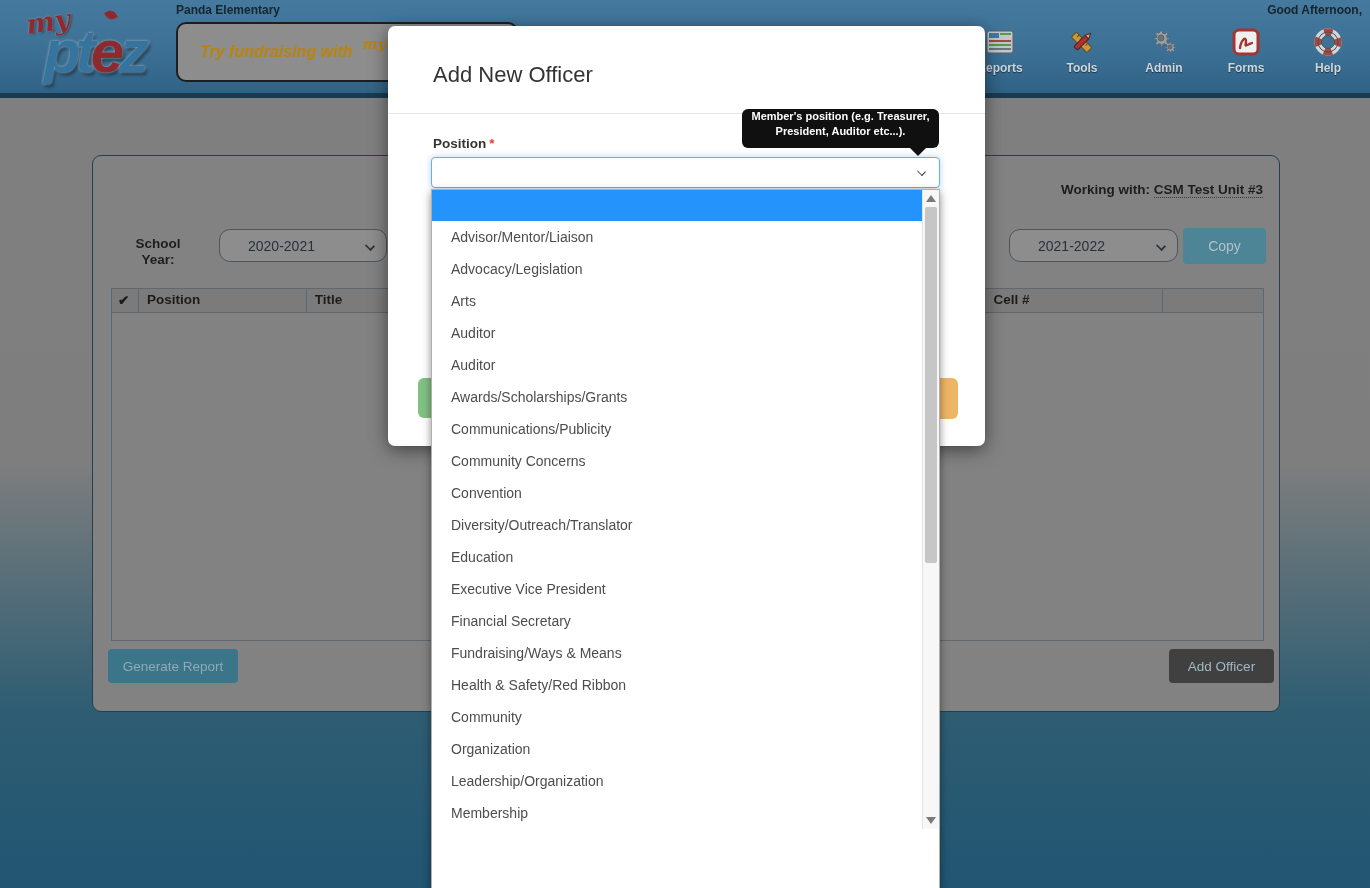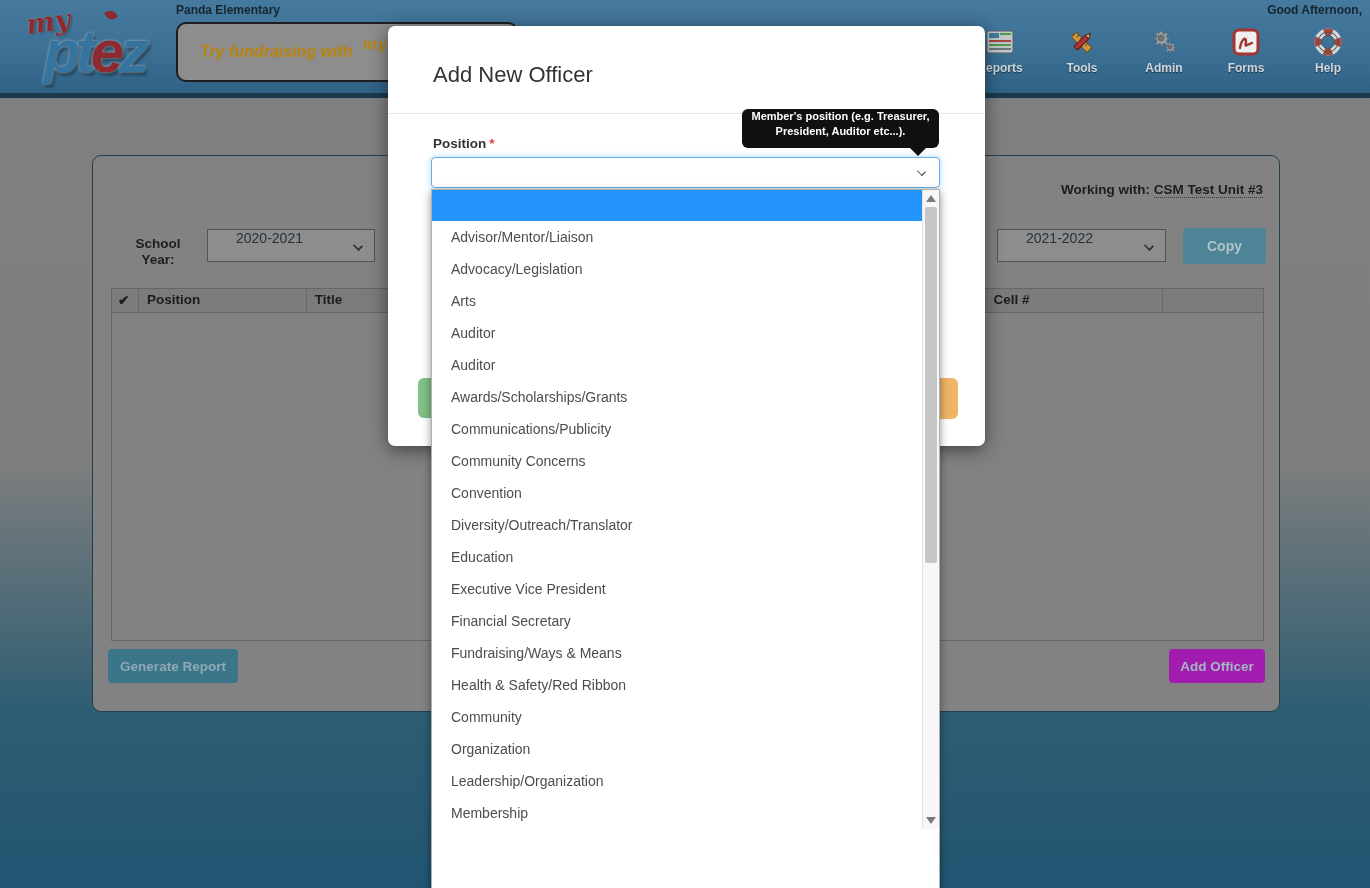--- a/index.html
+++ b/index.html
@@ -43,44 +43,44 @@
 
   
   .panel { position:absolute; left:92px; top:155px; width:1188px; height:557px;
            background:#828282; border:1px solid #23404f; border-radius:9px; }
   .working-with { position:absolute; right:16px; top:26px; font-size:13.5px; font-weight:bold; color:#1d1d1d; }
   .working-with a { color:#1d1d1d; text-decoration:none; border-bottom:1px dotted #3a3a3a; cursor:pointer; }
 
   .sy-label { position:absolute; left:40px; top:80px; width:50px; text-align:center;
               font-size:13.5px; font-weight:bold; color:#1e1e1e; line-height:16px; }
   .bg-select { position:absolute; height:33px; background:#8d8d8d; border:1px solid #4e565c;
-               border-radius:0; font-size:14px; color:#26323a; display:flex; 
-               padding-left:28px; }
+               border-radius:11px; font-size:14px; color:#26323a; display:flex; align-items:center;
+               padding-left:28px;margin-left:12px; }
   .bg-select .chev { position:absolute; right:12px; top:12px; width:8px; height:8px;
                      border-right:2px solid #2a343b; border-bottom:2px solid #2a343b;
                      transform:rotate(45deg) scale(1,.8); }
   .sel-from { left:114px; top:73px; width:168px; }
   .sel-to   { left:904px; top:73px; width:169px; }
-  .btn { border:none; border-radius:4px; font-weight:bold; font-family:"Liberation Sans",sans-serif; cursor:pointer; }
+  .btn { border:none; border-radius:4px; font-weight:normal; font-family:"Liberation Sans",sans-serif; cursor:pointer; }
   .copy-btn { position:absolute; left:1090px; top:72px; width:83px; height:36px;
               background:#4d8496; color:#aec2ca; font-size:14px; }
 
   .table { position:absolute; left:18px; top:132px; width:1153px; }
   .thead { display:flex; height:25px; background:#7b7b7b; border:1px solid #5d686f; }
   .th { font-size:13.5px; font-weight:bold; color:#1c1c1c; padding:3px 0 0 8px;
         border-right:1px solid #5d686f; overflow:hidden; white-space:nowrap; }
   .th:last-child { border-right:none; }
   .th.c0 { width:27px; padding-left:6px; } .th.c1 { width:168px; } .th.c2 { width:680px; }
   .th.c3 { width:178px; } .th.c4 { width:100px; }
   .tbody { height:328px; border:1px solid #5d686f; border-top:none; }
 
   .gen-btn { position:absolute; left:15px; top:493px; width:130px; height:34px;
              background:#3a758a; color:#90aab4; font-size:13.5px; }
-  .add-btn { position:absolute; left:1076px; top:493px; width:96px; height:34px;
-             background:#a21caf; color:#a2b8c2; font-size:13.5px; }
+  .add-btn { position:absolute; left:1076px; top:493px; width:105px; height:34px;
+             background:#404040; color:#a2b8c2; font-size:13.5px; }
 
   
   .modal { position:absolute; left:388px; top:26px; width:597px; height:420px; background:#ffffff;
            border-radius:7px; box-shadow:0 4px 18px rgba(0,0,0,.5); z-index:10; }
   .modal-title { position:absolute; left:45px; top:36px; font-size:22px; font-weight:500; color:#333333; }
   .modal-divider { position:absolute; left:0; top:87px; width:597px; height:1px; background:#e5e5e5; }
   .pos-label { position:absolute; left:45px; top:110px; font-size:13.5px; font-weight:bold; color:#333333; }
   .req { color:#e03c3c; margin-left:3px; }
   .modal-select { position:absolute; left:43px; top:131px; width:509px; height:31px; background:#fff;
                   border:1px solid #66afe9; border-radius:4px; box-shadow:0 0 6px rgba(102,175,233,.5); }

